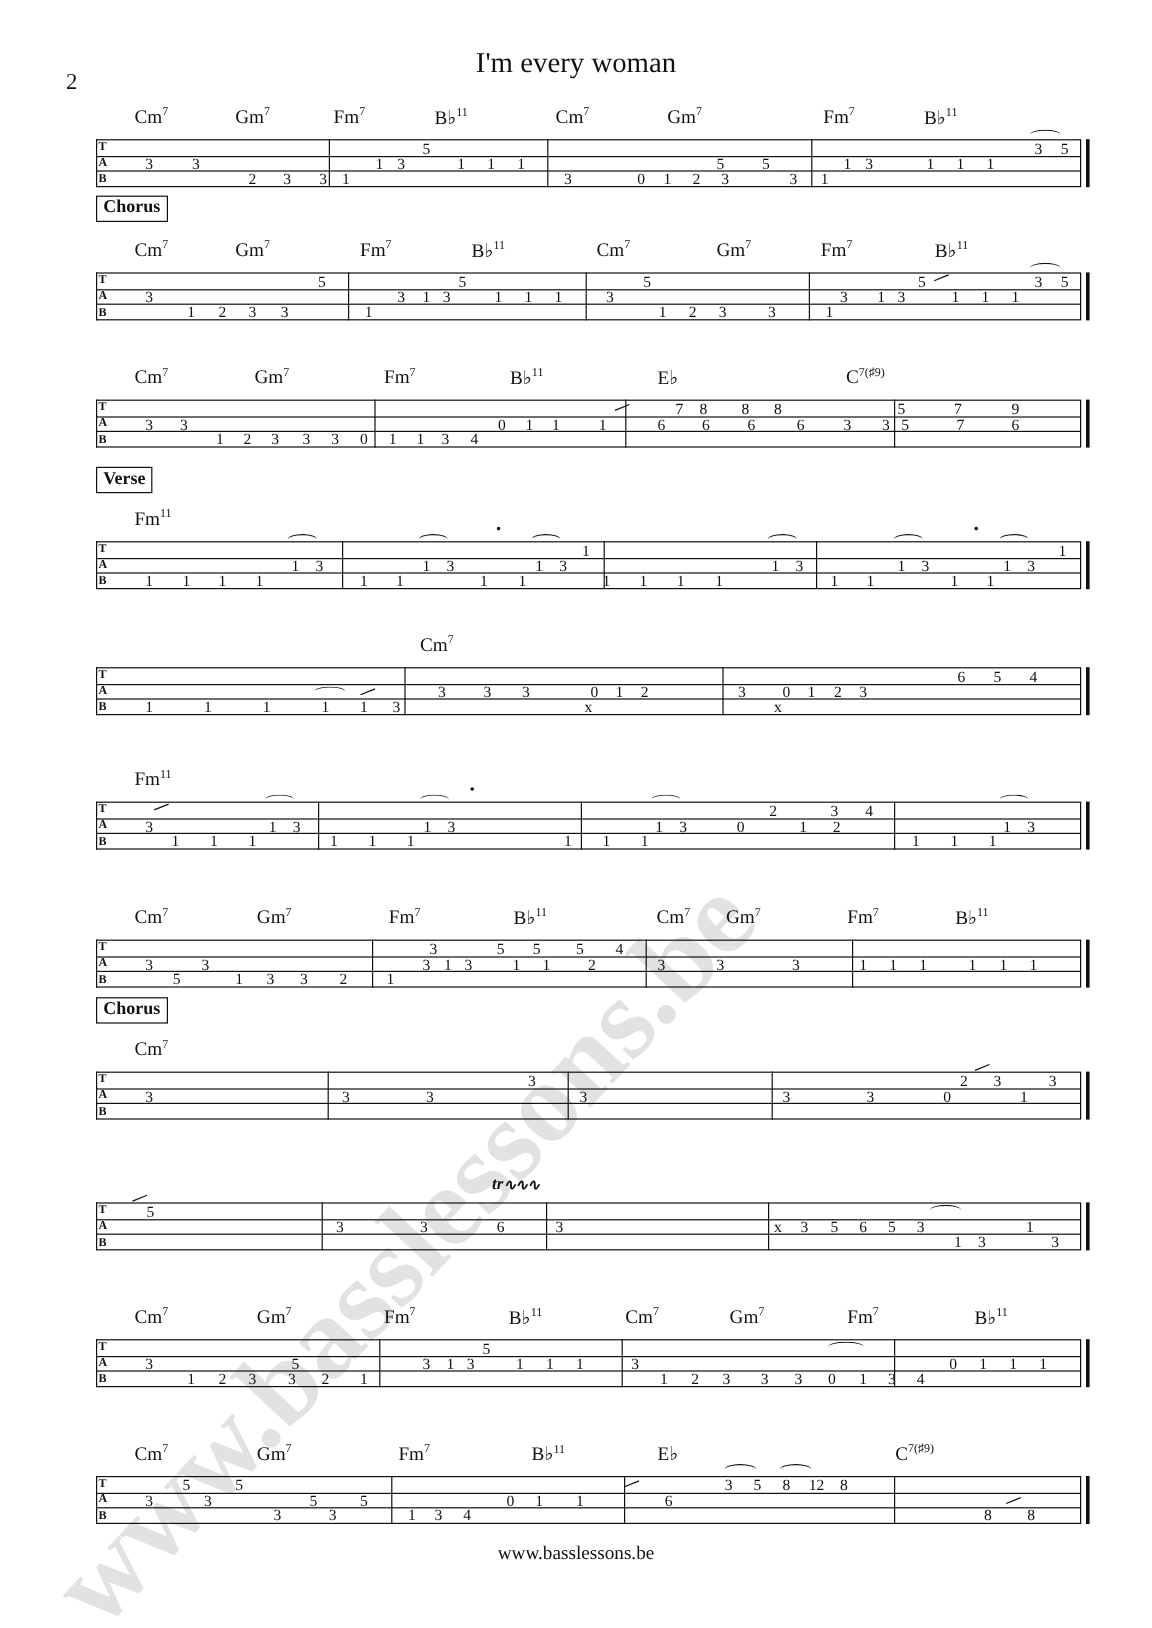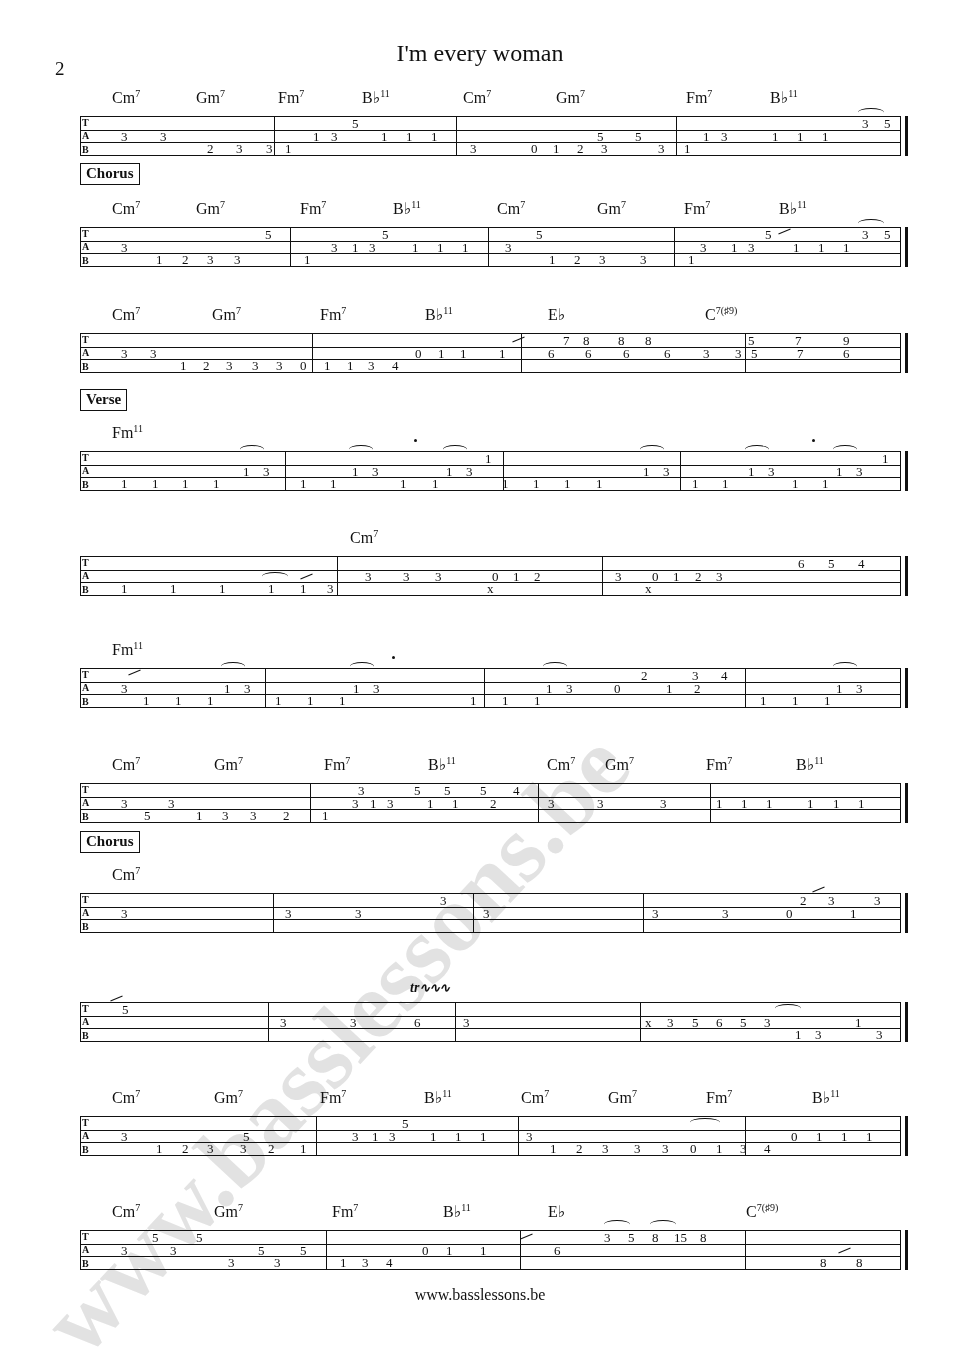--- a/index.html
+++ b/index.html
@@ -599,21 +599,21 @@
         <div class="chord" style="left: 214px; top: -28px;">Gm<sup>7</sup></div>
         <div class="chord" style="left: 332px; top: -28px;">Fm<sup>7</sup></div>
         <div class="chord" style="left: 443px; top: -28px;">B♭<sup>11</sup></div>
         <div class="chord" style="left: 548px; top: -28px;">E♭</div>
         <div class="chord" style="left: 746px; top: -28px;">C<sup>7(♯9)</sup></div>
         <div class="num" style="left: 152px; top: 1px;">5</div>
         <div class="num" style="left: 196px; top: 1px;">5</div>
         <div class="num" style="left: 604px; top: 1px;">3</div>
         <div class="num" style="left: 628px; top: 1px;">5</div>
         <div class="num" style="left: 652px; top: 1px;">8</div>
-        <div class="num" style="left: 674px; top: 1px;">15</div>
+        <div class="num" style="left: 674px; top: 1px;">12</div>
         <div class="num" style="left: 700px; top: 1px;">8</div>
         <div class="num" style="left: 121px; top: 13.5px;">3</div>
         <div class="num" style="left: 170px; top: 13.5px;">3</div>
         <div class="num" style="left: 258px; top: 13.5px;">5</div>
         <div class="num" style="left: 300px; top: 13.5px;">5</div>
         <div class="num" style="left: 422px; top: 13.5px;">0</div>
         <div class="num" style="left: 446px; top: 13.5px;">1</div>
         <div class="num" style="left: 480px; top: 13.5px;">1</div>
         <div class="num" style="left: 554px; top: 13.5px;">6</div>
         <div class="num" style="left: 228px; top: 26px;">3</div>

